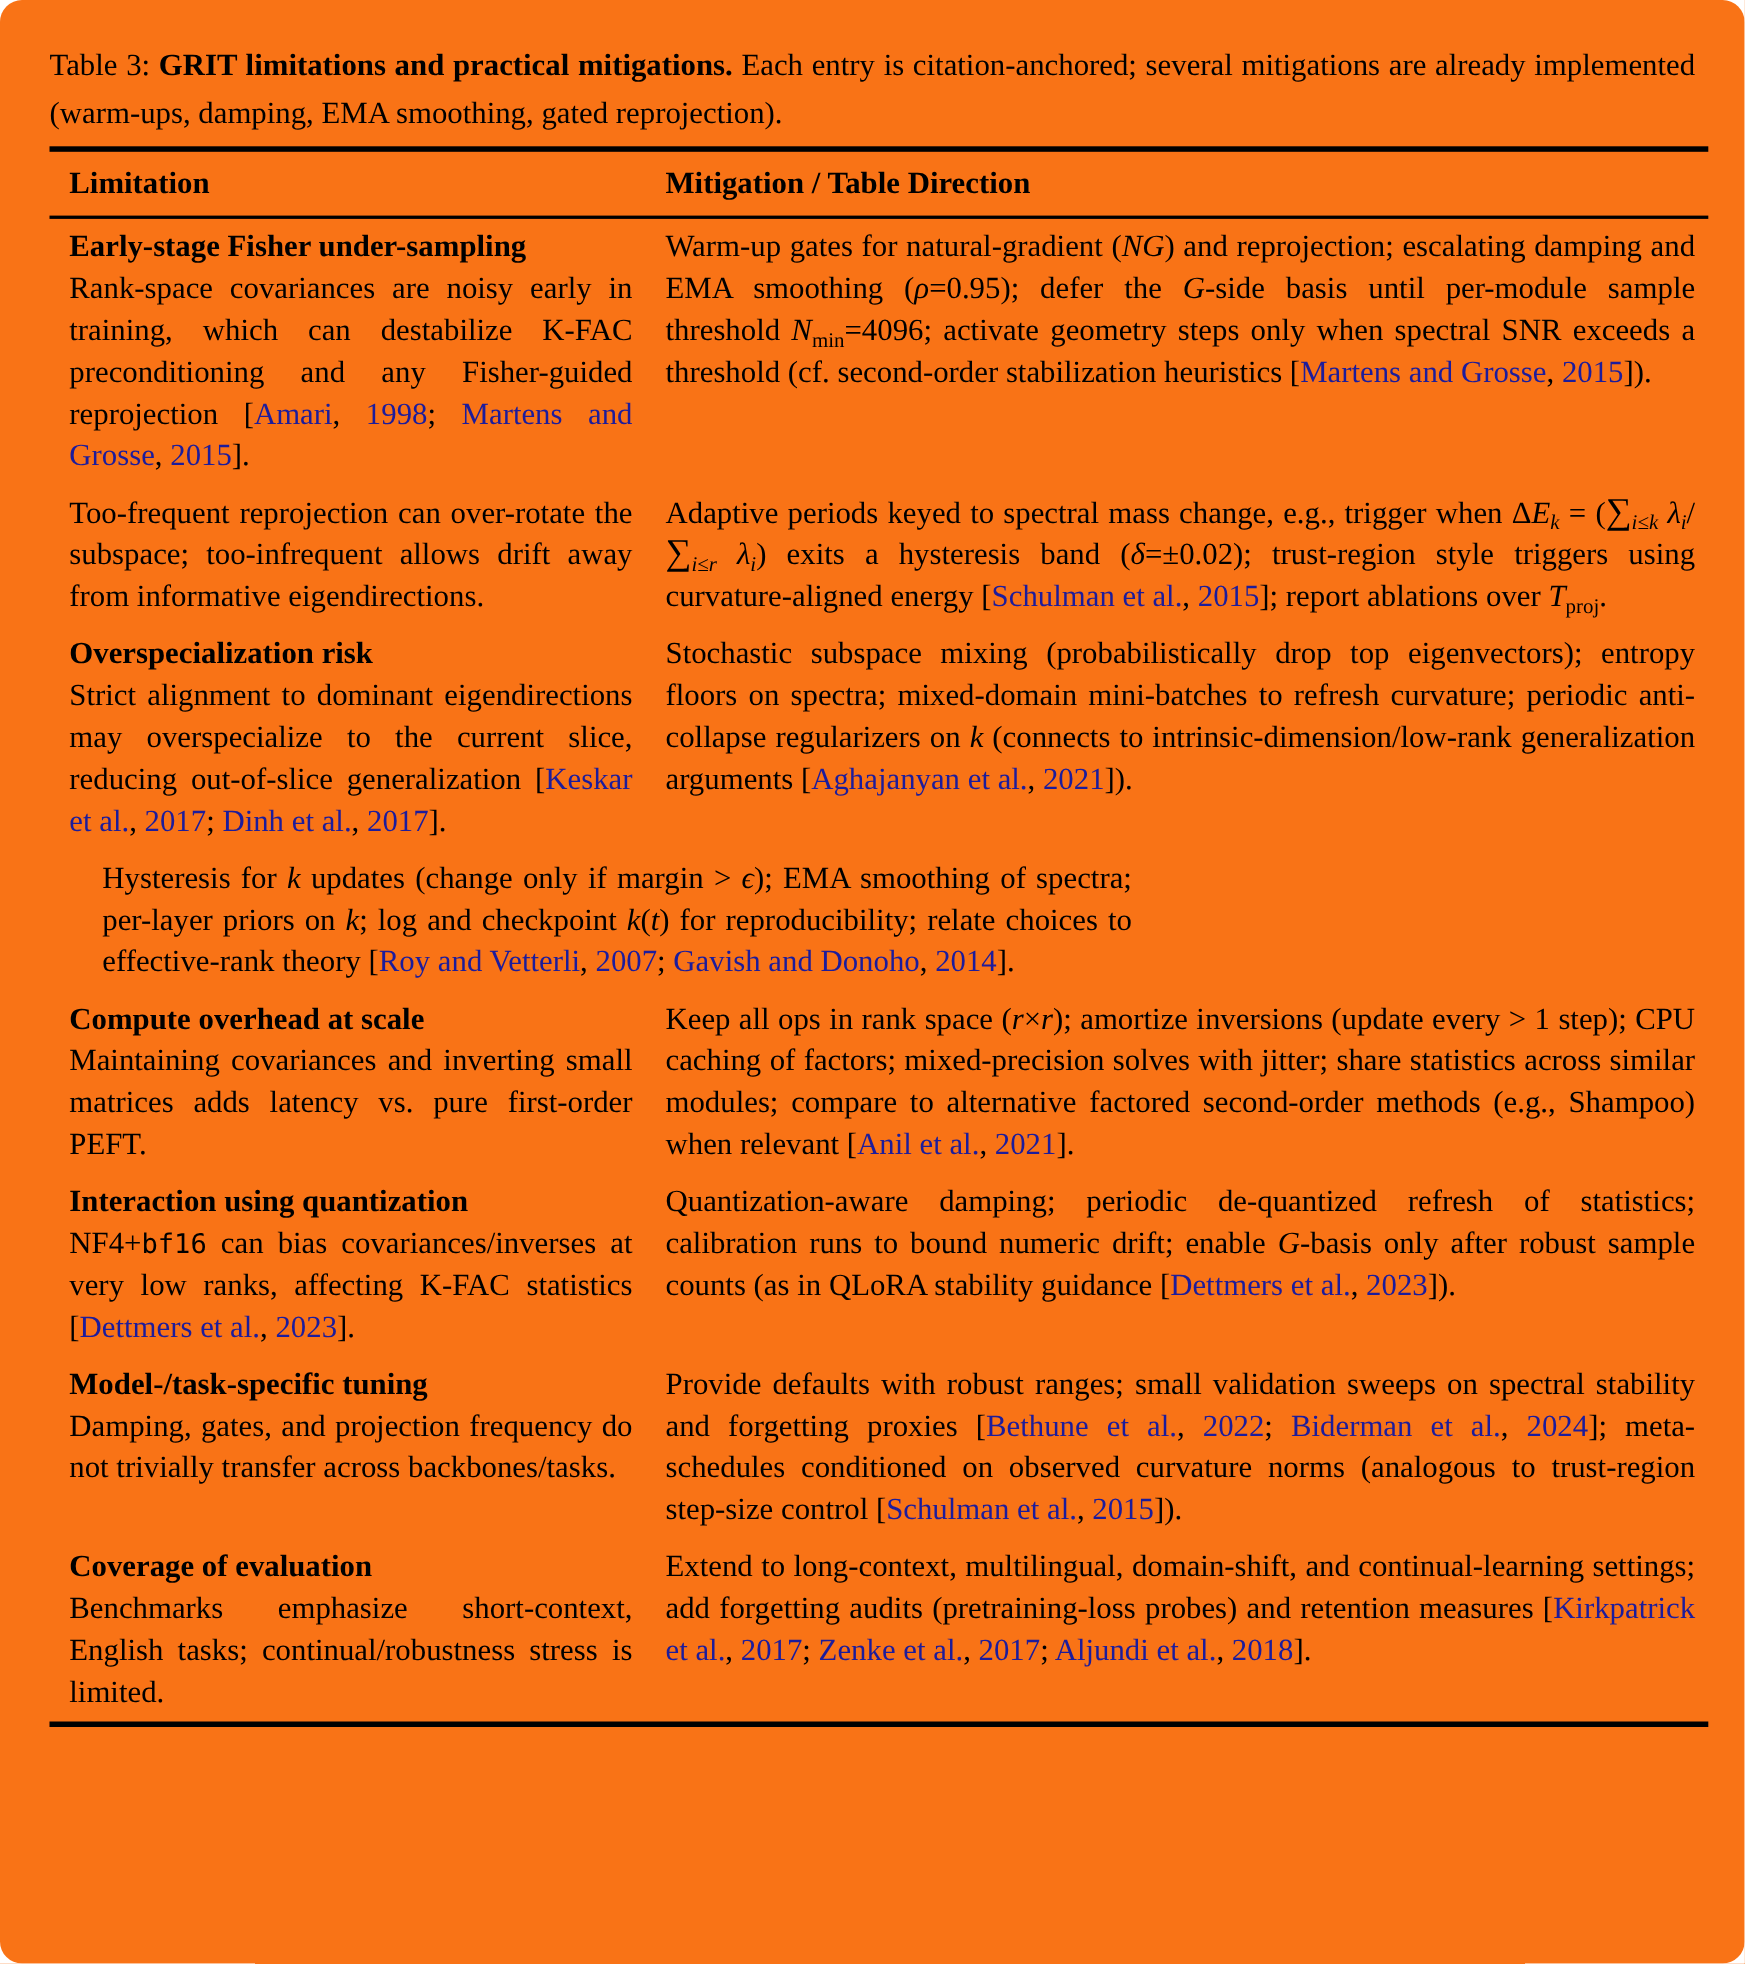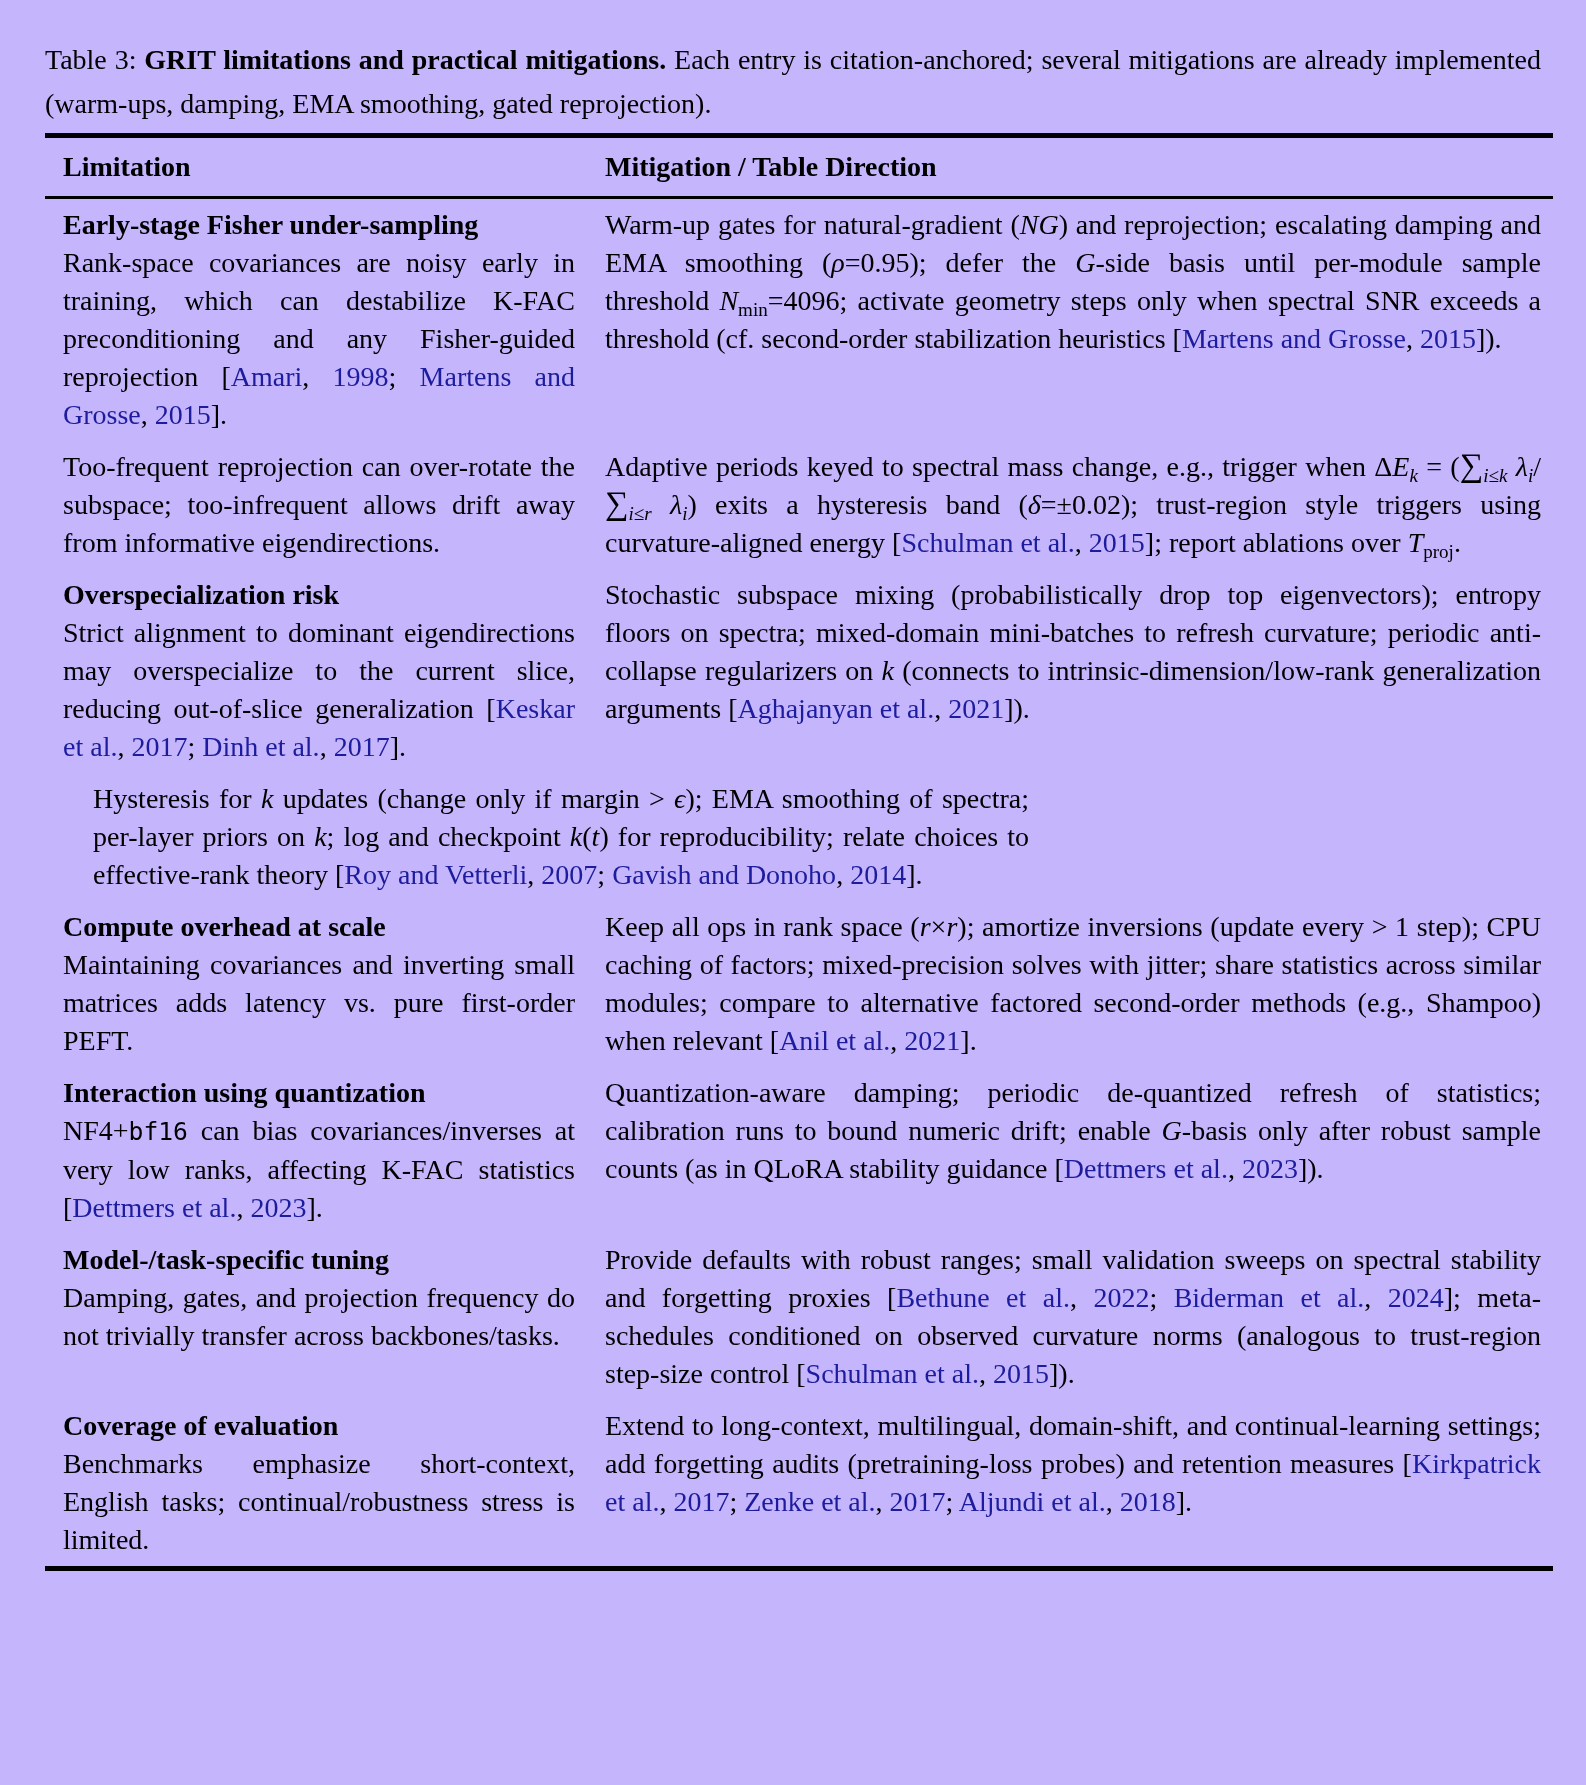--- a/index.html
+++ b/index.html
@@ -1,24 +1,25 @@
 <!DOCTYPE html>
 <html lang="en" style="--cite: #1c1c9c;"><head>
 <meta charset="utf-8">
 <style>
   * { margin: 0; padding: 0; box-sizing: border-box; }
   html, body { background: #ffffff; }
   .page {
     position: relative;
     width: 1586px;
     height: 1785px;
-    background: #c4b5fd;
+    background: #f97316;
     color: #000000;
     font-family: "Liberation Serif", serif;
     overflow: hidden;
+    border-radius: 20px;
   }
   .caption {
     margin: 38px 45px 0 45px;
     font-size: 28px;
     line-height: 44px;
     text-align: justify;
   }
   .caption .bold { font-weight: bold; }
   .table-wrap { margin: 7px 33px 12px 45px; width: 1508px; }
   .rule { background: #000000; width: 100%; }

